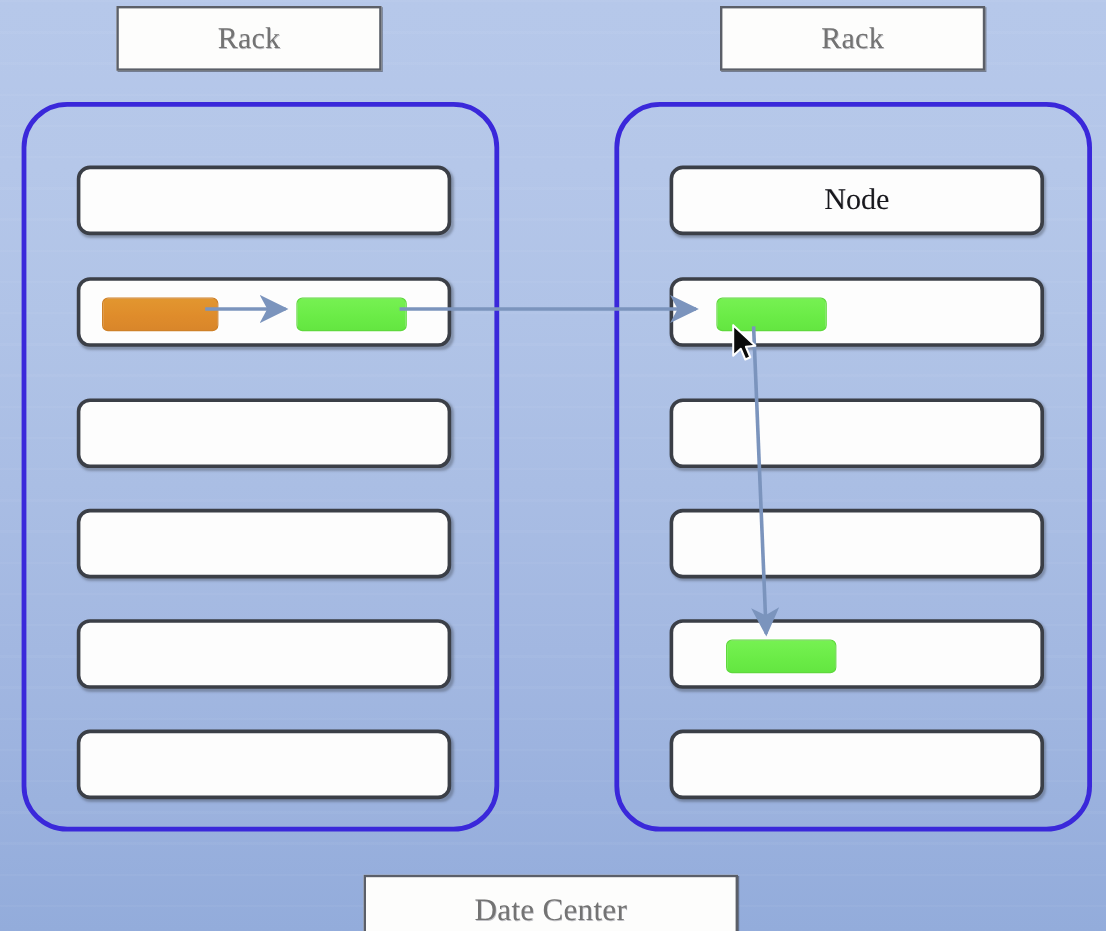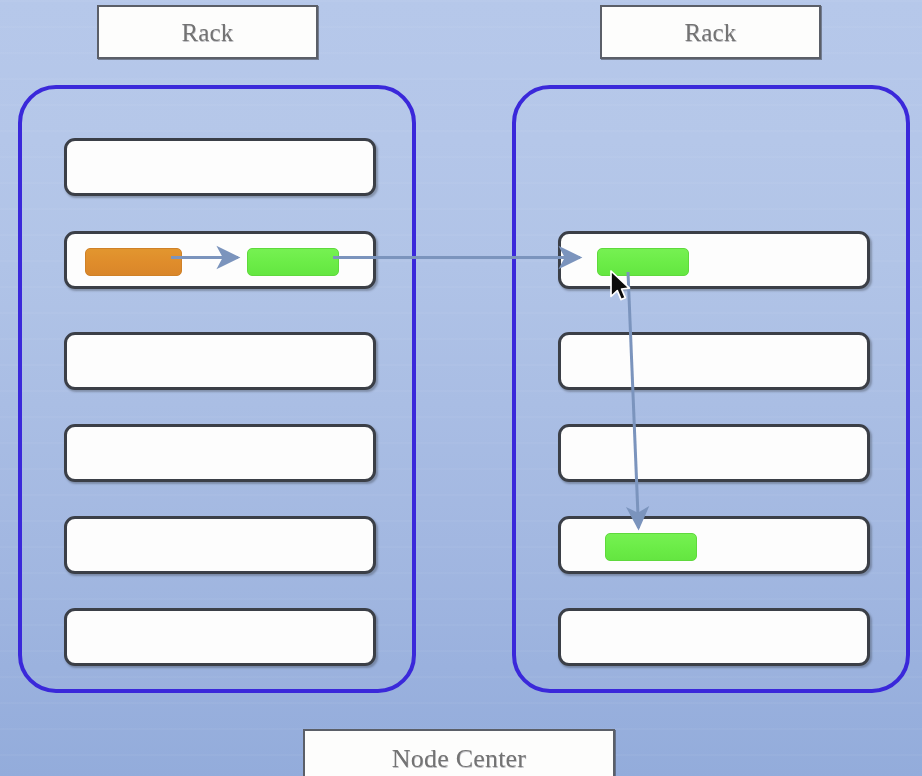--- a/index.html
+++ b/index.html
@@ -182,20 +182,23 @@
       <span class="node-text"></span>
     </div>
 
     <div class="node-box node-slot-5">
       <span class="node-text"></span>
     </div>
   </div>
 
   <div class="rack" id="rack-right">
 
+    <div class="node-box node-slot-0">
+      <span class="node-text">Node</span>
+    </div>
 
     <div class="node-box node-slot-1">
       <span class="vm-block vm-green" id="vm-green-right-top"></span>
     </div>
 
     <div class="node-box node-slot-2">
       <span class="node-text"></span>
     </div>
 
     <div class="node-box node-slot-3">
@@ -226,16 +229,16 @@
     <line x1="333" y1="257.5" x2="580" y2="257.5" stroke="#7b94bd" stroke-width="3" marker-end="url(#arrowhead)"></line>
 
     <line x1="628" y1="272" x2="638.5" y2="528" stroke="#7b94bd" stroke-width="3" marker-end="url(#arrowhead-down)"></line>
   </svg>
 
   <svg id="mouse-cursor" viewBox="0 0 26 36">
     <path d="M5,3 L5,28.5 L11.3,22.6 L15.1,31.6 L19.3,29.7 L15.6,21.0 L23.4,20.2 Z" fill="#0b0b0b" stroke="#ffffff" stroke-width="1.7" stroke-linejoin="round"></path>
   </svg>
 
   <div class="caption-box" id="datacenter-label">
-    <span class="caption-text">Node Center</span>
+    <span class="caption-text">Date Center</span>
   </div>
 
 </div>
 
 </body></html>

